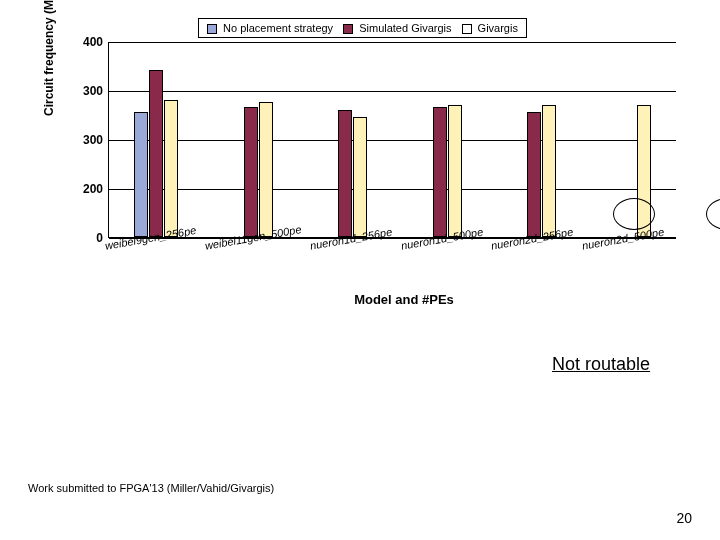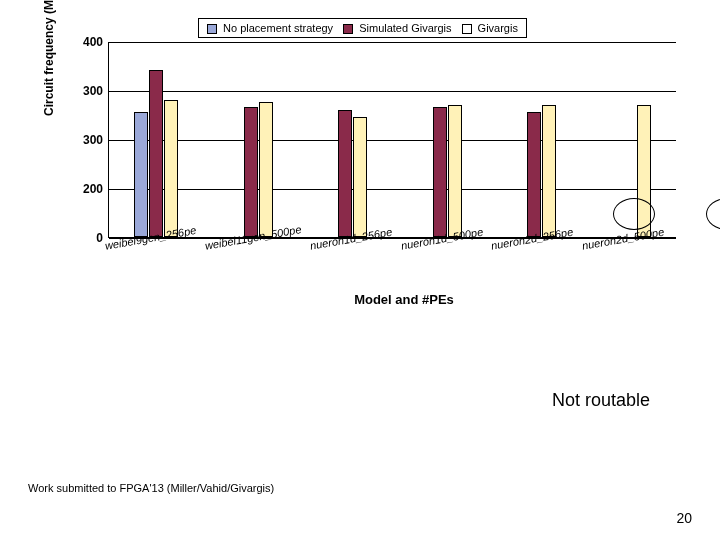--- a/index.html
+++ b/index.html
@@ -101,16 +101,16 @@
         <div class="xtick">nueron1d_500pe</div>
         <div class="xtick">nueron2d_256pe</div>
         <div class="xtick">nueron2d_500pe</div>
       </div>
     <div class="xlabel">Model and #PEs</div>
 
     <div class="oval" style="top:180px; left:555px;"></div>
     <div class="oval" style="top:180px; left:648px;"></div>
   </div>
 
-  <div class="annot" style="top:390px; left:552px;">Not routable</div>
+  <div class="annot" style="top:354px; left:552px;text-decoration:underline;">Not routable</div>
   <div class="footnote">Work submitted to FPGA'13 (Miller/Vahid/Givargis)</div>
   <div class="pagenum">20</div>
 </div>
 
 </body></html>

